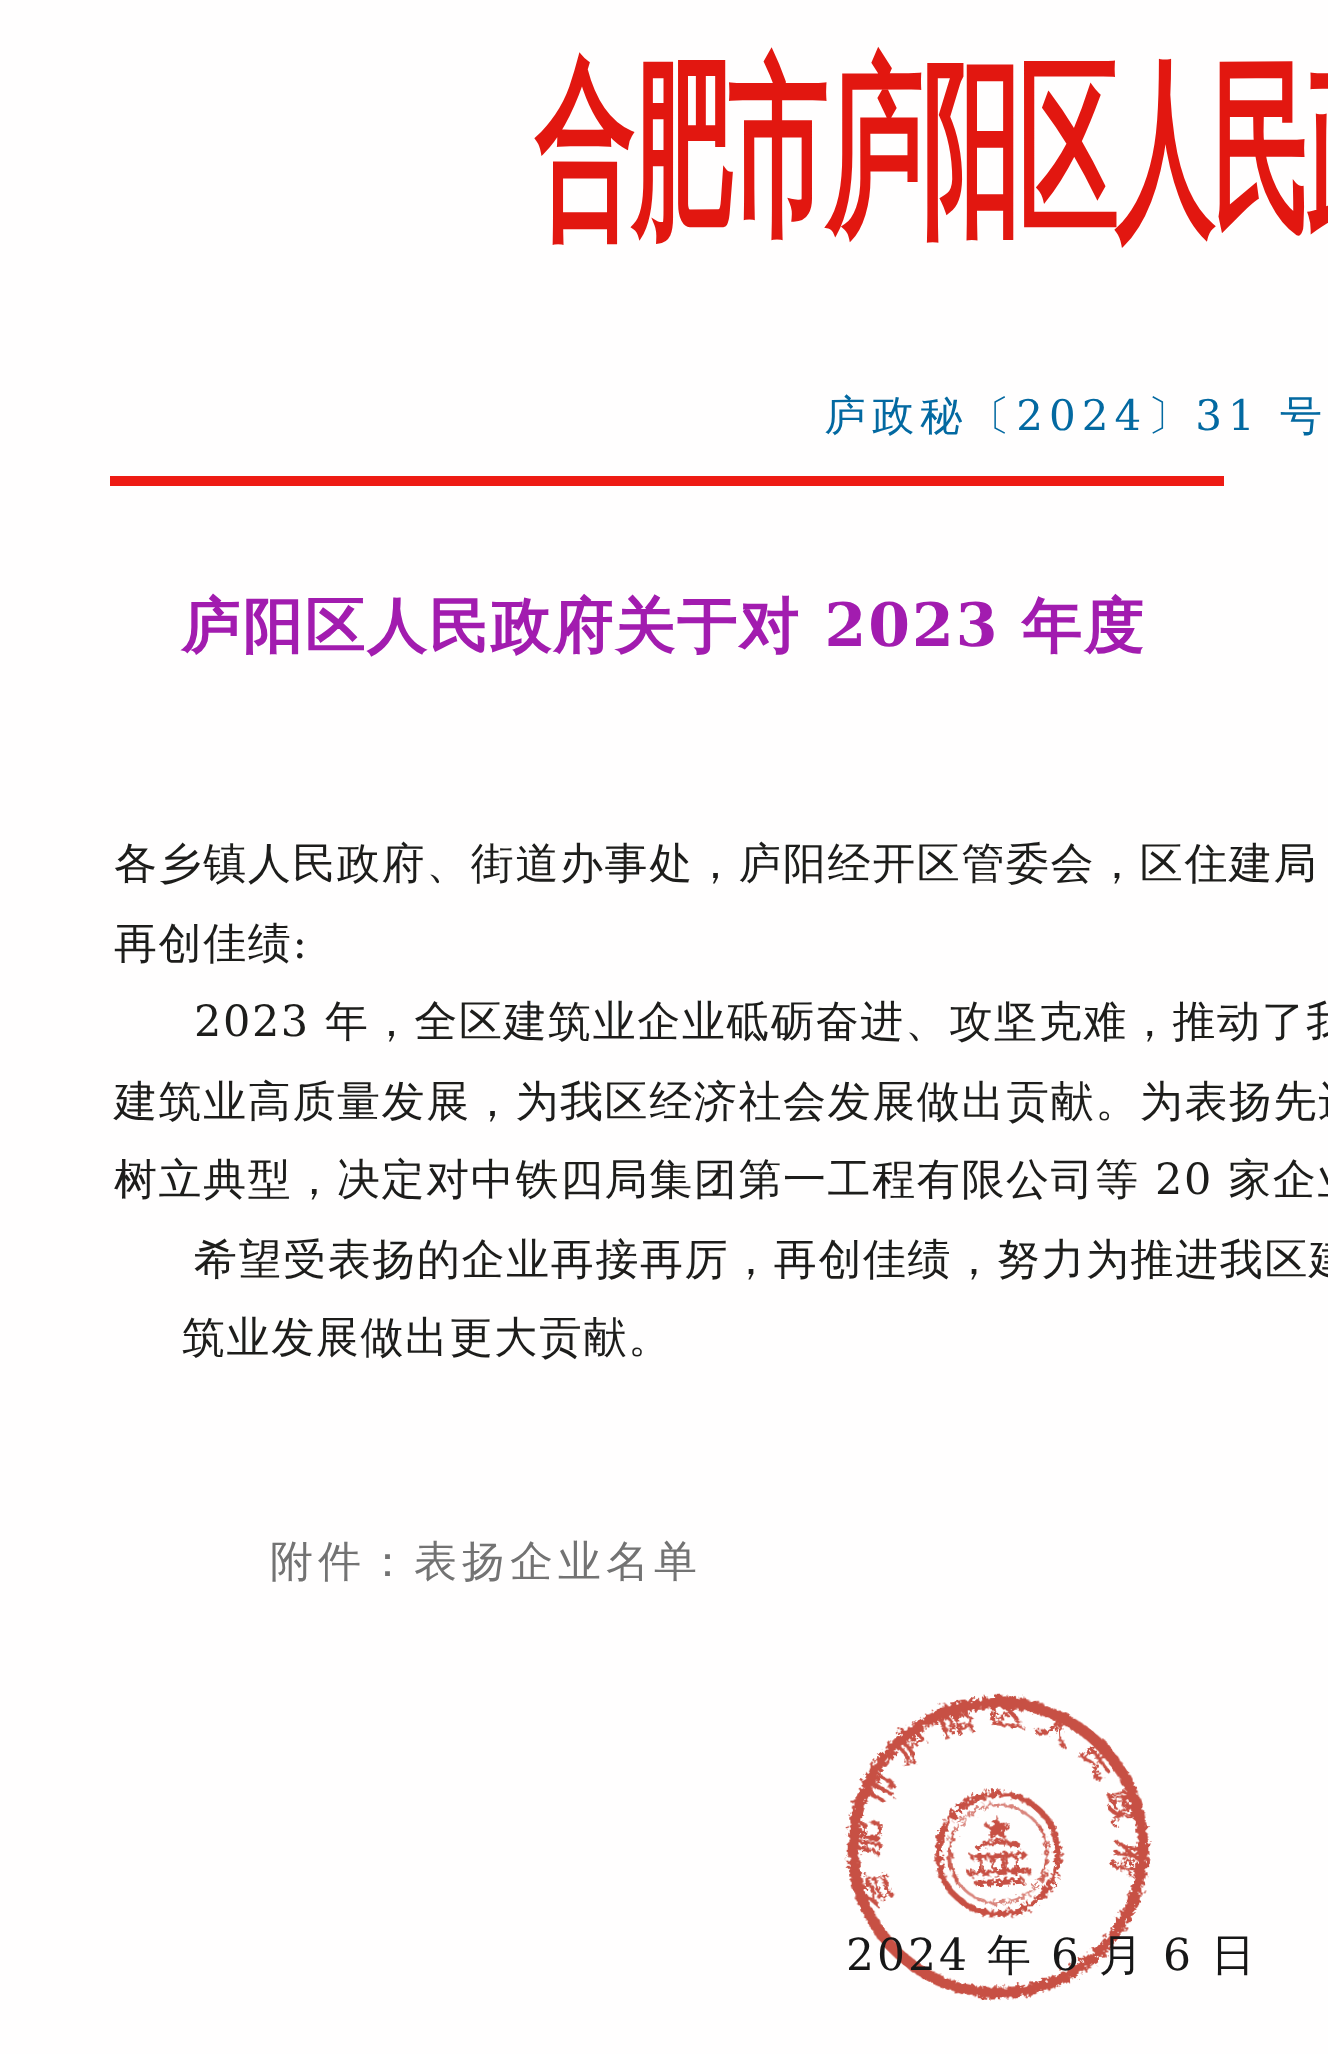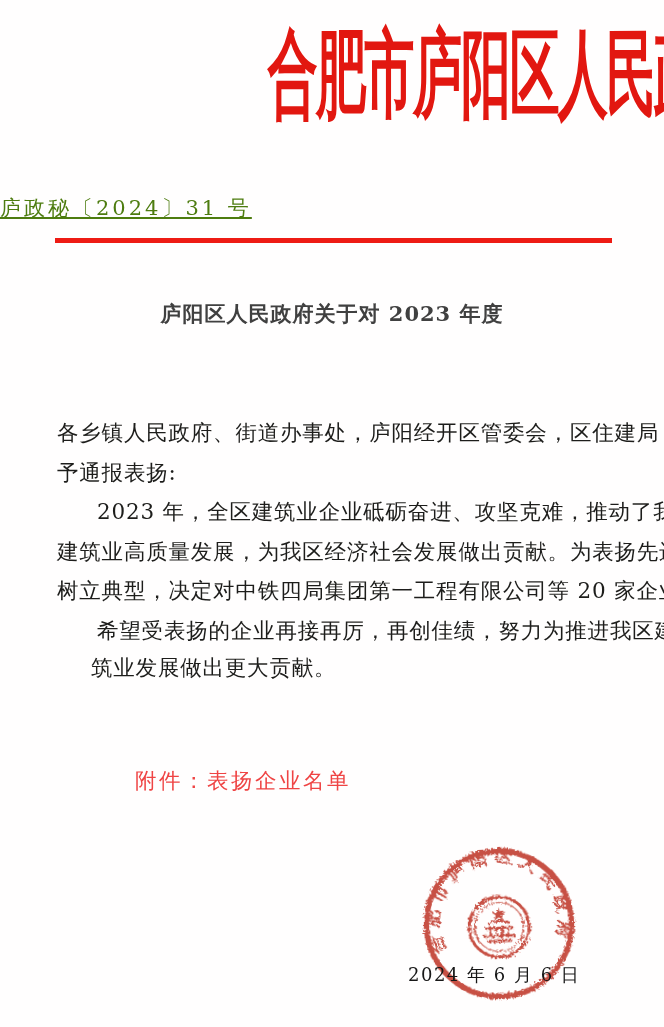--- a/index.html
+++ b/index.html
@@ -22,72 +22,71 @@
   }
   .red-header .stretch{
     display:inline-block;
     transform:scaleX(0.52);
     transform-origin:50% 50%;
     letter-spacing:-3px;
   }
   
   .doc-number{
     position:absolute;top:194px;left:0;width:100%;
-    text-align:left;
+    text-align:right;
     font-size:21px;letter-spacing:3px;
-    color:#4d7c0f;
-    text-decoration:underline;
+    color:#0369a1;
   }
   
   .red-rule{
     position:absolute;top:238px;left:55px;
     width:557px;height:5px;
     background:#ee1b14;
   }
   
   .doc-title{
     position:absolute;top:292px;left:0;width:100%;
     text-align:center;
     font-weight:bold;
-    font-size:21px;line-height:43px;
-    color:#404040;
+    font-size:30px;line-height:43px;
+    color:#a21caf;
     letter-spacing:1px;
   }
   
   .body-text{
     position:absolute;top:413px;left:57px;width:562px;
     font-size:21.5px;
     color:#1d1d1b;
   }
   .body-text .line{
     height:39.5px;line-height:39.5px;
     white-space:nowrap;
     letter-spacing:0.8px;
   }
   .line.ind2{padding-left:40px;}
-  .line.ind1{padding-left:34px;font-family:Liberation Mono, monospace;}
+  .line.ind1{padding-left:34px;}
   
   .attachment{
     position:absolute;top:766px;left:135px;
     font-size:21.5px;letter-spacing:2.5px;
-    color:#ef4444;
+    color:#737373;
   }
   
   .seal{
     position:absolute;left:420px;top:845px;
     width:158px;height:158px;
     z-index:1;
     opacity:0.88;
     mix-blend-mode:multiply;
     transform:rotate(-3deg);
   }
   
   .issue-date{
-    position:absolute;left:408px;top:963px;
-    font-size:18px;letter-spacing:1.5px;
+    position:absolute;left:423px;top:963px;
+    font-size:22px;letter-spacing:1.5px;
     color:#171717;
     z-index:3;
     white-space:nowrap;
   }
 </style>
 </head>
 <body>
 
 <div class="page">
 
@@ -98,21 +97,21 @@
   <div class="doc-number">庐政秘〔2024〕31 号</div>
 
   <div class="red-rule"></div>
 
   <div class="doc-title">
     <div>庐阳区人民政府关于对 2023 年度</div>
   </div>
 
   <div class="body-text">
     <div class="line">各乡镇人民政府、街道办事处，庐阳经开区管委会，区住建局，</div>
-    <div class="line">予通报表扬:</div>
+    <div class="line">再创佳绩:</div>
     <div class="line ind2">2023 年，全区建筑业企业砥砺奋进、攻坚克难，推动了我区</div>
     <div class="line">建筑业高质量发展，为我区经济社会发展做出贡献。为表扬先进，</div>
     <div class="line">树立典型，决定对中铁四局集团第一工程有限公司等 20 家企业给</div>
     <div class="line ind2">希望受表扬的企业再接再厉，再创佳绩，努力为推进我区建</div>
     <div class="line ind1">筑业发展做出更大贡献。</div>
   </div>
 
   <div class="attachment">附件：表扬企业名单</div>
 
   <svg class="seal" viewBox="0 0 158 158" xmlns="http://www.w3.org/2000/svg">

